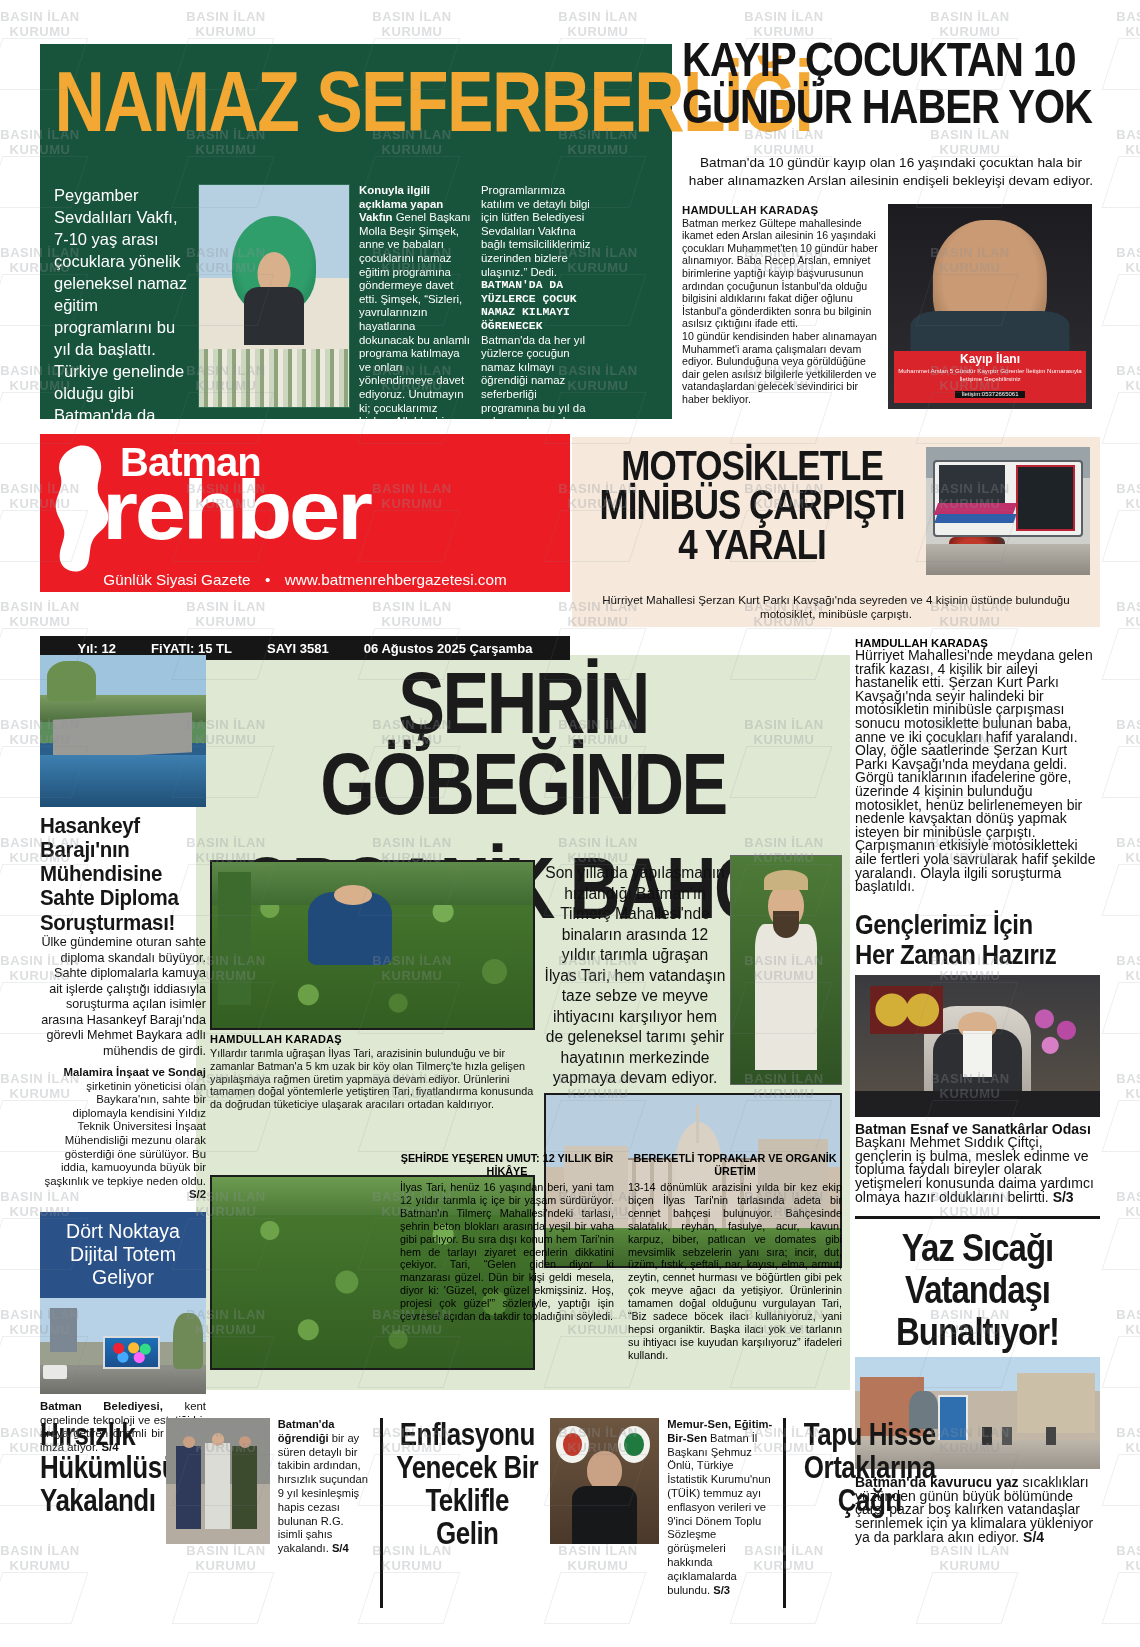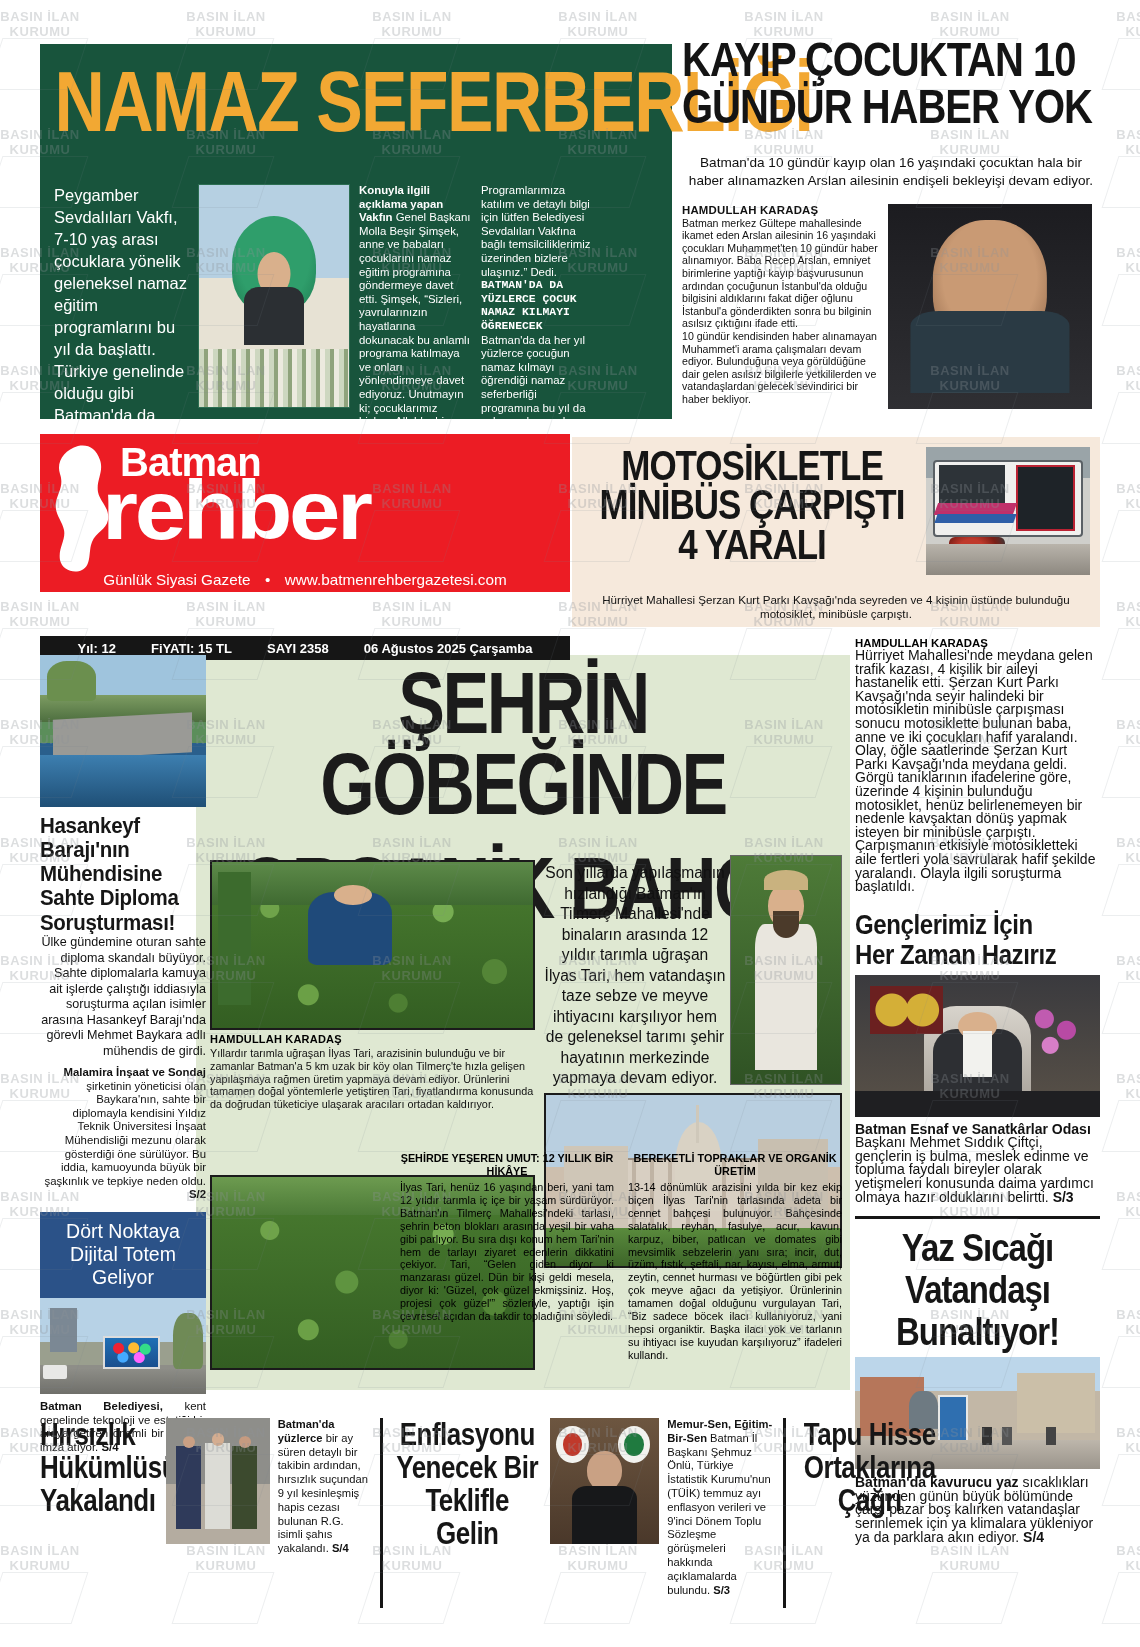--- a/index.html
+++ b/index.html
@@ -258,41 +258,46 @@
     <div class="tr-body">
       <div class="tr-col">
         <div class="byline">HAMDULLAH KARADAŞ</div>
         <div style="white-space:pre-line">Batman merkez Gültepe mahallesinde ikamet eden Arslan ailesinin 16 yaşındaki çocukları Muhammet'ten 10 gündür haber alınamıyor. Baba Recep Arslan, emniyet birimlerine yaptığı kayıp başvurusunun ardından çocuğunun İstanbul'da olduğu bilgisini aldıklarını fakat diğer oğlunu İstanbul'a gönderdikten sonra bu bilginin asılsız çıktığını ifade etti.
 10 gündür kendisinden haber alınamayan Muhammet'i arama çalışmaları devam ediyor. Bulunduğuna veya görüldüğüne dair gelen asılsız bilgilerle yetkililerden ve vatandaşlardan gelecek sevindirici bir haber bekliyor.</div>
       </div>
       <div class="tr-photo">
         <div class="dark"></div>
         <div style="position:absolute;left:50%;top:8%;width:56%;height:62%;transform:translateX(-50%);background:radial-gradient(ellipse at 50% 45%,#c99a74 0 58%,#8d6447 100%);border-radius:46% 46% 40% 40%;"></div>
         <div style="position:absolute;left:50%;top:52%;width:78%;height:40%;transform:translateX(-50%);background:#2a3a44;border-radius:18% 18% 0 0;"></div>
+        <div class="kayip">
+          <div class="k1">Kayıp İlanı</div>
+          <div class="k2">Muhammet Arslan 5 Gündür Kayıptır  Görenler İletişim Numarasıyla İletişime Geçebilirsiniz</div>
+          <div class="k3">İletişim:05372665061</div>
+        </div>
       </div>
     </div>
   </div>
 
   <div class="masthead">
     <svg class="mh-map" viewBox="0 0 78 130">
       <path d="M30 2 C16 6 8 18 12 30 C16 42 10 48 8 58 C6 70 14 76 16 86 C18 96 10 104 12 116 C14 126 26 130 34 126 C44 121 40 108 44 98 C48 88 58 86 60 76 C62 64 52 58 50 48 C48 36 56 28 52 16 C48 4 40 0 30 2 Z" fill="#ffffff"></path>
     </svg>
     <div class="mh-batman">Batman</div>
     <div class="mh-rehber">rehber</div>
     <div class="mh-sub">
       <span>Günlük Siyasi Gazete</span>
       <span style="margin:0 10px">•</span>
       <span>www.batmenrehbergazetesi.com</span>
     </div>
   </div>
 
   <div class="infobar">
     <span>Yıl: 12</span>
     <span>FiYATI: 15 TL</span>
-    <span>SAYI 2358</span>
+    <span>SAYI 3581</span>
     <span>06 Ağustos 2025 Çarşamba</span>
   </div>
 
   <div class="moto">
     <div class="moto-head">
       <div>MOTOSİKLETLE</div>
       <div>MİNİBÜS ÇARPIŞTI</div>
       <div>4 YARALI</div>
     </div>
     <div class="moto-photo">
@@ -449,21 +454,21 @@
       <div class="sc-photo" style="width:108px;height:126px">
         <div class="ph" style="background:linear-gradient(#8e8e8a 0 52%,#b4aca0 52% 100%);"></div>
         <div style="position:absolute;left:10%;top:22%;width:24%;height:66%;background:#2f3a5a;"></div>
         <div style="position:absolute;left:38%;top:20%;width:24%;height:68%;background:#dcdcd6;"></div>
         <div style="position:absolute;left:64%;top:22%;width:24%;height:66%;background:#3c4a2e;"></div>
         <div style="position:absolute;left:16%;top:14%;width:12%;height:10%;background:#caa084;border-radius:50%;"></div>
         <div style="position:absolute;left:44%;top:12%;width:12%;height:10%;background:#d4ad90;border-radius:50%;"></div>
         <div style="position:absolute;left:70%;top:14%;width:12%;height:10%;background:#c69b80;border-radius:50%;"></div>
       </div>
       <div class="sc-txt" style="width:96px">
-        <b>Batman'da yüzlerce</b><span> bir ay süren detaylı bir takibin ardından, hırsızlık suçundan 9 yıl kesinleşmiş hapis cezası bulunan R.G. isimli şahıs yakalandı. </span><b>S/4</b>
+        <b>Batman'da öğrendiği</b><span> bir ay süren detaylı bir takibin ardından, hırsızlık suçundan 9 yıl kesinleşmiş hapis cezası bulunan R.G. isimli şahıs yakalandı. </span><b>S/4</b>
       </div>
     </div>
 
     <div class="vdiv"></div>
 
     <div class="sc" style="width:380px">
       <div class="sc-head c" style="width:152px">Enflasyonu Yenecek Bir Teklifle Gelin</div>
       <div class="sc-photo" style="width:112px;height:126px">
         <div class="ph" style="background:linear-gradient(#6d5640,#4a382a);"></div>
         <div style="position:absolute;left:6%;top:6%;width:30%;height:30%;background:#f2f2ee;border-radius:50%;"></div>

